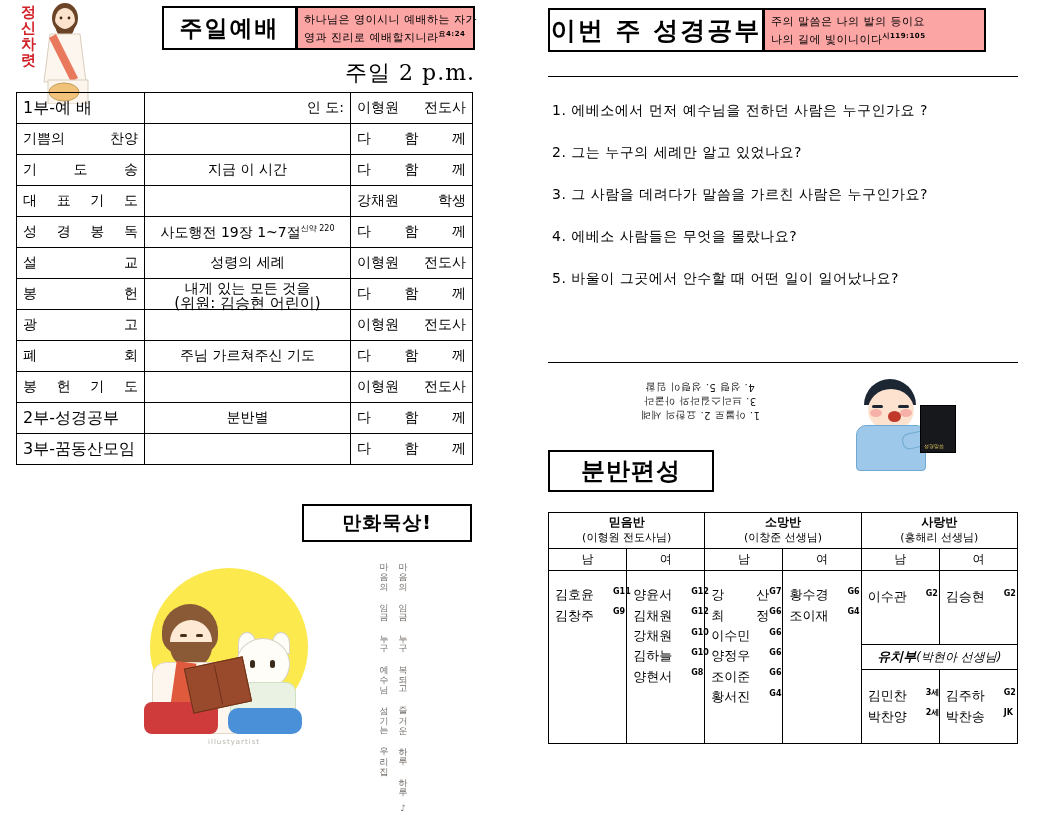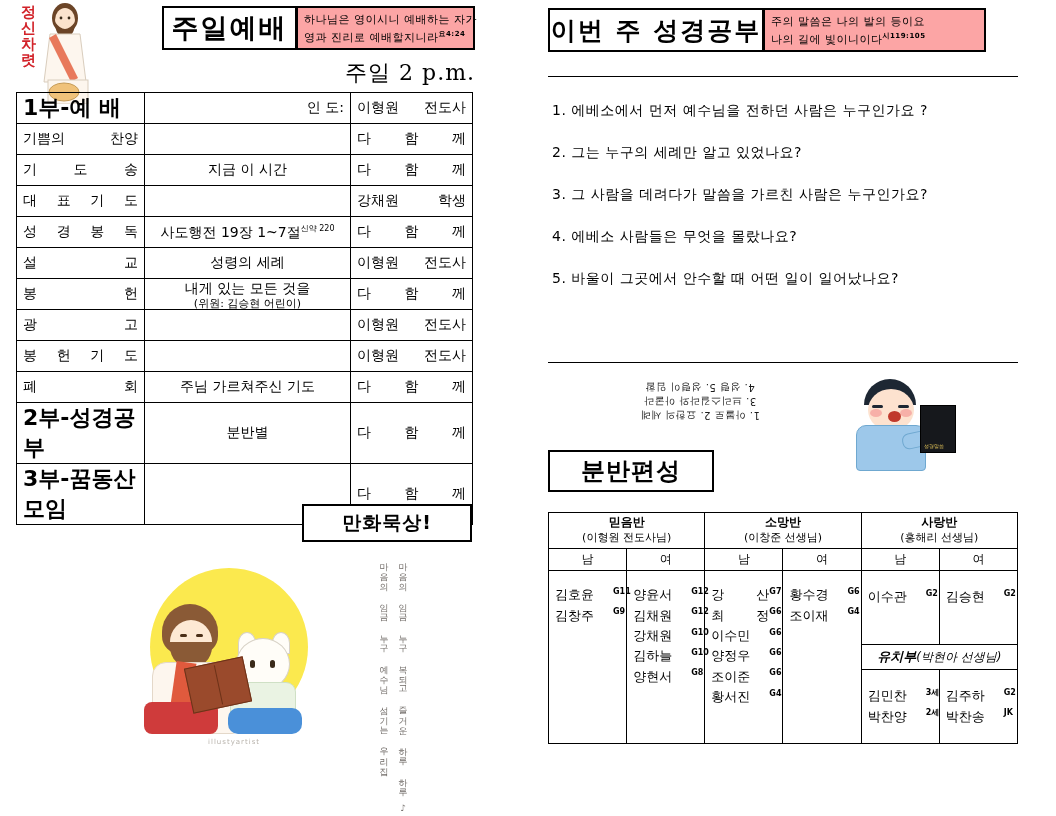--- a/index.html
+++ b/index.html
@@ -29,45 +29,45 @@
 
   #mascot{position:absolute;left:18px;top:0px;width:78px;height:104px;}
   .mascot-caption{
     position:absolute;left:2px;top:4px;width:17px;
     color:#d2232a;font-weight:bold;font-size:15px;line-height:16px;
     text-align:center;letter-spacing:0px;
     text-shadow:0 0 1px #fff;
   }
 
   #worship-title{position:absolute;left:162px;top:6px;width:135px;height:44px;}
-  #worship-title .title-main{font-size:27px;}
+  #worship-title .title-main{font-size:23px;}
   #worship-verse{position:absolute;left:297px;top:6px;width:178px;height:44px;}
 
   #service-time{
     position:absolute;left:250px;top:58px;width:225px;text-align:right;
     font-size:22px;font-family:"DejaVu Serif","Liberation Serif",serif;
     letter-spacing:1px;
   }
 
   
   #worship-table{
     position:absolute;left:16px;top:92px;width:456px;
     border-collapse:collapse;table-layout:fixed;
   }
   #worship-table td{
     border:1px solid #000;height:31px;padding:0 6px;box-sizing:border-box;
     font-size:14px;vertical-align:middle;
   }
   #worship-table .c-item{width:128px;text-align:justify;text-align-last:justify;}
   #worship-table .c-detail{width:206px;text-align:center;}
   #worship-table .c-who{width:122px;text-align:justify;text-align-last:justify;}
-  #worship-table .bold-row .c-item{font-weight:bold;font-size:22px;text-align-last:left;letter-spacing:0px;}
+  #worship-table .bold-row .c-item{font-weight:normal;font-size:16px;text-align-last:left;letter-spacing:0px;}
   #worship-table .right-label{text-align:right;text-align-last:right;}
   .detail-main{font-size:14px;}
-  .detail-sub{font-size:11px;display:block;line-height:11px;}
+  .detail-sub{font-size:15px;display:block;line-height:11px;text-decoration:underline;}
   .detail-ref{font-size:8px;vertical-align:super;}
 
   
   #cartoon-title{position:absolute;left:302px;top:504px;width:170px;height:38px;}
   #cartoon-title .title-main{font-size:19px;letter-spacing:1px;}
 
   #cartoon-art{position:absolute;left:120px;top:556px;width:250px;height:200px;}
   .halo{
     position:absolute;left:30px;top:12px;width:158px;height:158px;border-radius:50%;
     background:#fbe94e;
@@ -224,28 +224,28 @@
             <td class="c-item">봉 헌</td>
             <td class="c-detail"><span class="detail-main">내게 있는 모든 것을</span><span class="detail-sub">(위원: 김승현 어린이)</span></td>
             <td class="c-who">다 함 께</td>
           </tr>
           <tr>
             <td class="c-item">광 고</td>
             <td class="c-detail"></td>
             <td class="c-who">이형원 전도사</td>
           </tr>
           <tr>
+            <td class="c-item">폐 회</td>
+            <td class="c-detail"><span class="detail-main">주님 가르쳐주신 기도</span></td>
+            <td class="c-who">다 함 께</td>
+          </tr>
+          <tr>
             <td class="c-item">봉 헌 기 도</td>
             <td class="c-detail"></td>
             <td class="c-who">이형원 전도사</td>
-          </tr>
-          <tr>
-            <td class="c-item">폐 회</td>
-            <td class="c-detail"><span class="detail-main">주님 가르쳐주신 기도</span></td>
-            <td class="c-who">다 함 께</td>
           </tr>
           <tr class="bold-row">
             <td class="c-item">2부-성경공부</td>
             <td class="c-detail"><span class="detail-main">분반별</span></td>
             <td class="c-who">다 함 께</td>
           </tr>
           <tr class="bold-row">
             <td class="c-item">3부-꿈동산모임</td>
             <td class="c-detail"></td>
             <td class="c-who">다 함 께</td>

